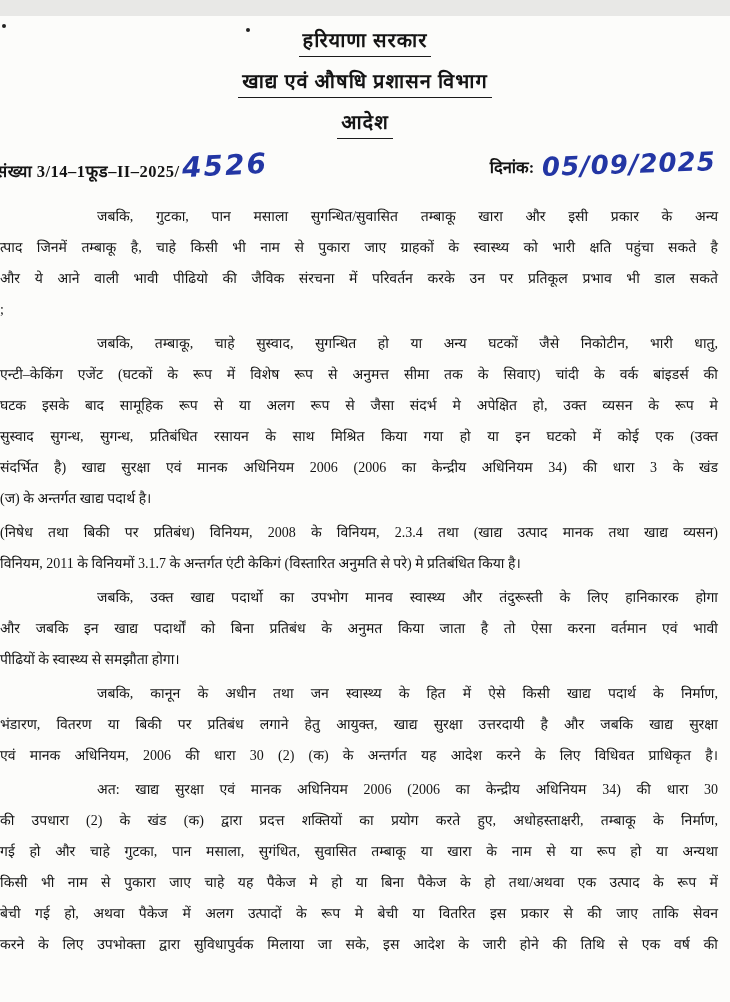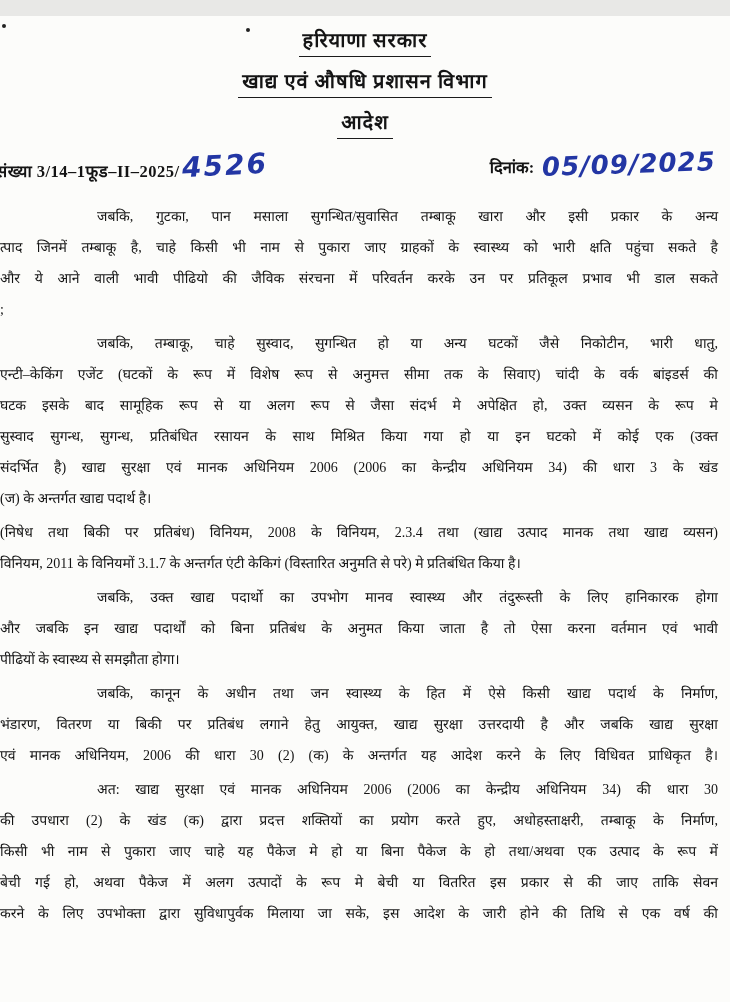--- a/index.html
+++ b/index.html
@@ -129,20 +129,21 @@
 
     <div class="para">
       <div class="ln first">जबकि, कानून के अधीन तथा जन स्वास्थ्य के हित में ऐसे किसी खाद्य पदार्थ के निर्माण,</div>
       <div class="ln">भंडारण, वितरण या बिकी पर प्रतिबंध लगाने हेतु आयुक्त, खाद्य सुरक्षा उत्तरदायी है और जबकि खाद्य सुरक्षा</div>
       <div class="ln">एवं मानक अधिनियम, 2006 की धारा 30 (2) (क) के अन्तर्गत यह आदेश करने के लिए विधिवत प्राधिकृत है।</div>
     </div>
 
     <div class="para">
       <div class="ln first">अत: खाद्य सुरक्षा एवं मानक अधिनियम 2006 (2006 का केन्द्रीय अधिनियम 34) की धारा 30</div>
       <div class="ln">की उपधारा (2) के खंड (क) द्वारा प्रदत्त शक्तियों का प्रयोग करते हुए, अधोहस्ताक्षरी, तम्बाकू के निर्माण,</div>
+      <div class="ln">गई हो और चाहे गुटका, पान मसाला, सुगंधित, सुवासित तम्बाकू या खारा के नाम से या रूप हो या अन्यथा</div>
       <div class="ln">किसी भी नाम से पुकारा जाए चाहे यह पैकेज मे हो या बिना पैकेज के हो तथा/अथवा एक उत्पाद के रूप में</div>
       <div class="ln">बेची गई हो, अथवा पैकेज में अलग उत्पादों के रूप मे बेची या वितरित इस प्रकार से की जाए ताकि सेवन</div>
       <div class="ln">करने के लिए उपभोक्ता द्वारा सुविधापुर्वक मिलाया जा सके, इस आदेश के जारी होने की तिथि से एक वर्ष की</div>
 
     </div>
 
   </div>
 </div>
 
 </body></html>

